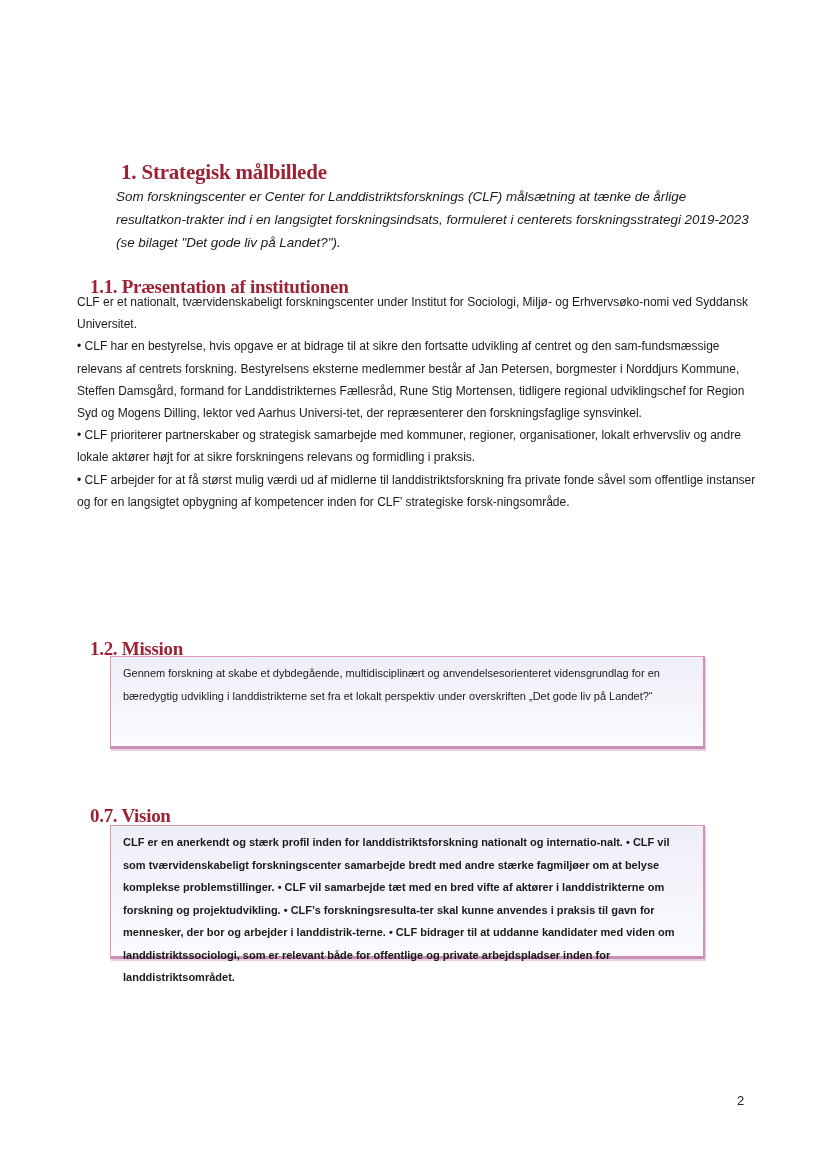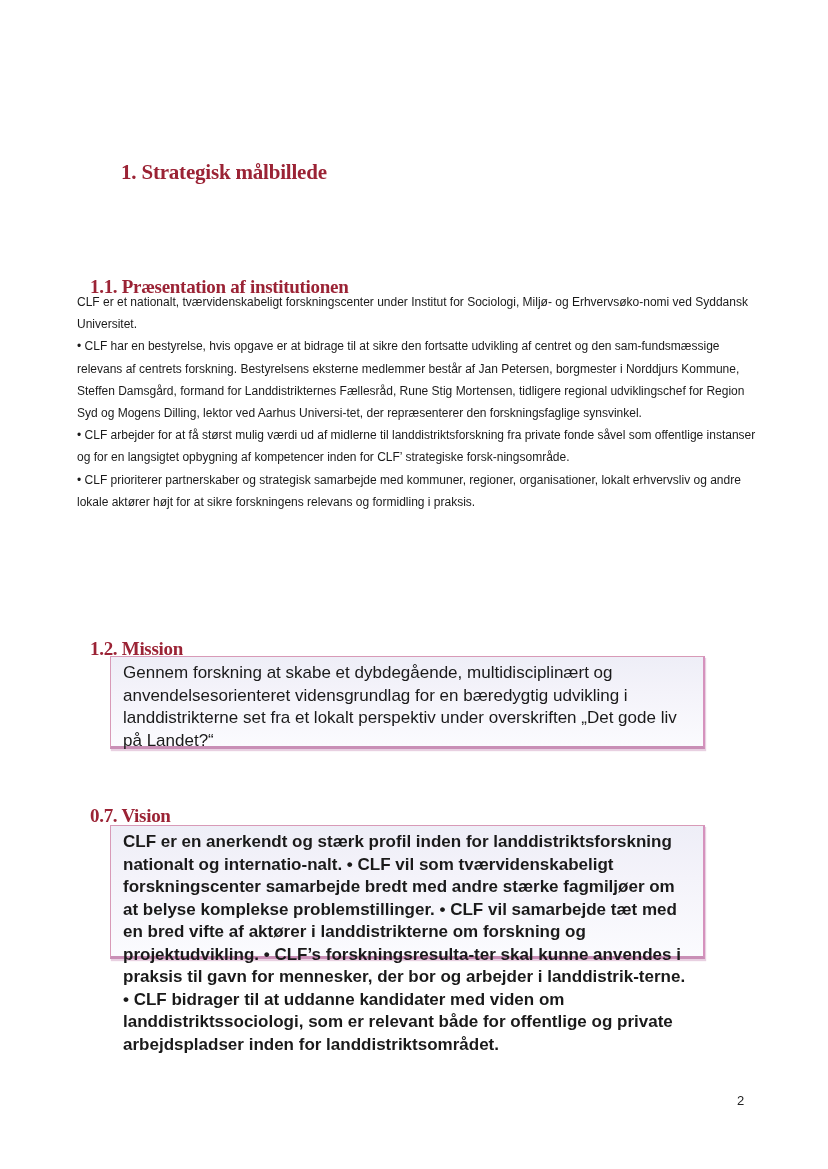--- a/index.html
+++ b/index.html
@@ -36,43 +36,44 @@
   .body-block p { margin: 0; }
   .box {
     position: absolute; left: 110px; width: 595px;
     border: 1px solid #d89ab7;
     border-bottom: 3px solid #c98fb6;
     border-right: 2px solid #d592bd;
     background: linear-gradient(180deg, #eeeef7 0%, #f4f3fa 40%, #fbfbfe 100%);
     box-shadow: 1px 2px 1px rgba(190,120,170,0.35);
     box-sizing: border-box;
     padding: 5px 12px 10px 12px;
-    font-size: 17px; line-height: 22.5px;
+    font-size: 11px; line-height: 22.5px;
   }
   .box p { margin: 0; }
   .pagenum {
     position: absolute; left: 737px; top: 1093px;
     font-size: 13px; color: #222;
   }
 </style>
 </head>
 <body>
 
 <div class="page">
 
   <h1 class="h1">1.  Strategisk målbillede</h1>
 
+  <p class="intro">Som forskningscenter er Center for Landdistriktsforsknings (CLF) målsætning at tænke de årlige resultatkon-trakter ind i en langsigtet forskningsindsats, formuleret i centerets forskningsstrategi 2019-2023 (se bilaget "Det gode liv på Landet?").</p>
 
   <h2 class="h2" style="top:263px;">1.1. Præsentation af institutionen</h2>
 
   <div class="body-block">
     <p>CLF er et nationalt, tværvidenskabeligt forskningscenter under Institut for Sociologi, Miljø- og Erhvervsøko-nomi ved Syddansk Universitet.</p>
     <p>• CLF har en bestyrelse, hvis opgave er at bidrage til at sikre den fortsatte udvikling af centret og den sam-fundsmæssige relevans af centrets forskning. Bestyrelsens eksterne medlemmer består af Jan Petersen, borgmester i Norddjurs Kommune, Steffen Damsgård, formand for Landdistrikternes Fællesråd, Rune Stig Mortensen, tidligere regional udviklingschef for Region Syd og Mogens Dilling, lektor ved Aarhus Universi-tet, der repræsenterer den forskningsfaglige synsvinkel.</p>
+    <p>• CLF prioriterer partnerskaber og strategisk samarbejde med kommuner, regioner, organisationer, lokalt erhvervsliv og andre lokale aktører højt for at sikre forskningens relevans og formidling i praksis.</p>
     <p>• CLF arbejder for at få størst mulig værdi ud af midlerne til landdistriktsforskning fra private fonde såvel som offentlige instanser og for en langsigtet opbygning af kompetencer inden for CLF’ strategiske forsk-ningsområde.</p>
-    <p>• CLF prioriterer partnerskaber og strategisk samarbejde med kommuner, regioner, organisationer, lokalt erhvervsliv og andre lokale aktører højt for at sikre forskningens relevans og formidling i praksis.</p>
   </div>
 
   <h2 class="h2" style="top:625px;">1.2. Mission</h2>
 
   <div class="box" style="top:656px; height:93px;">
     <p>Gennem forskning at skabe et dybdegående, multidisciplinært og anvendelsesorienteret vidensgrundlag for en bæredygtig udvikling i landdistrikterne set fra et lokalt perspektiv under overskriften „Det gode liv på Landet?“</p>
   </div>
 
   <h2 class="h2" style="top:792px;">0.7. Vision</h2>
 

